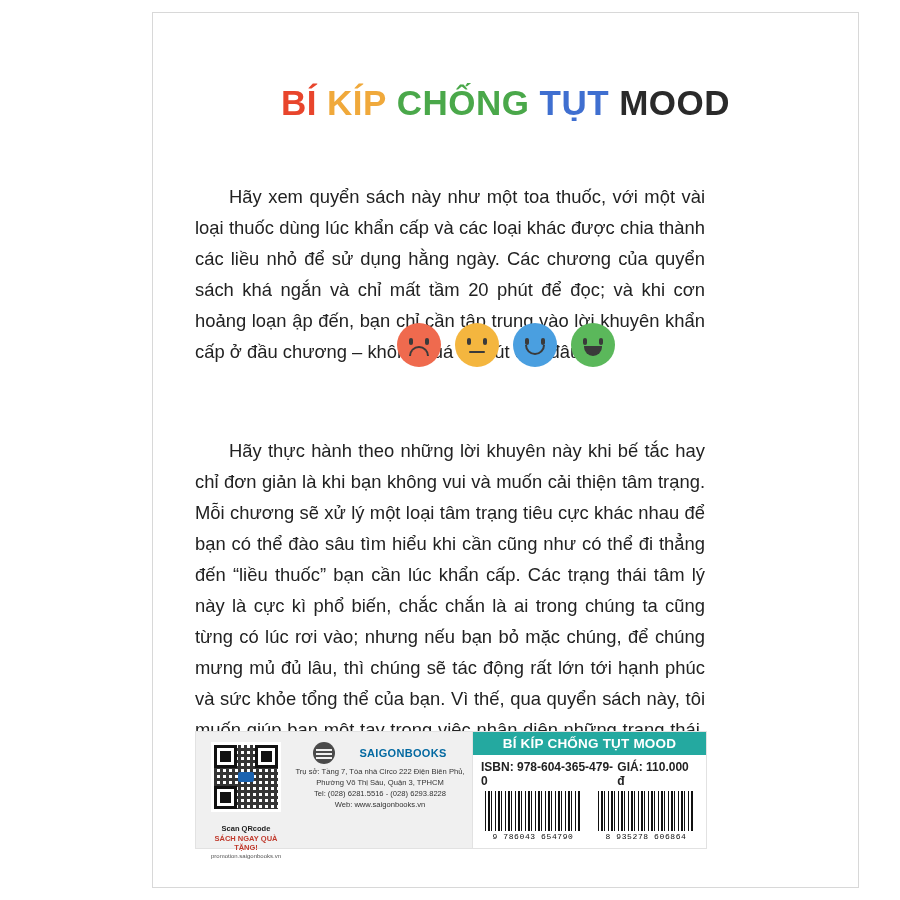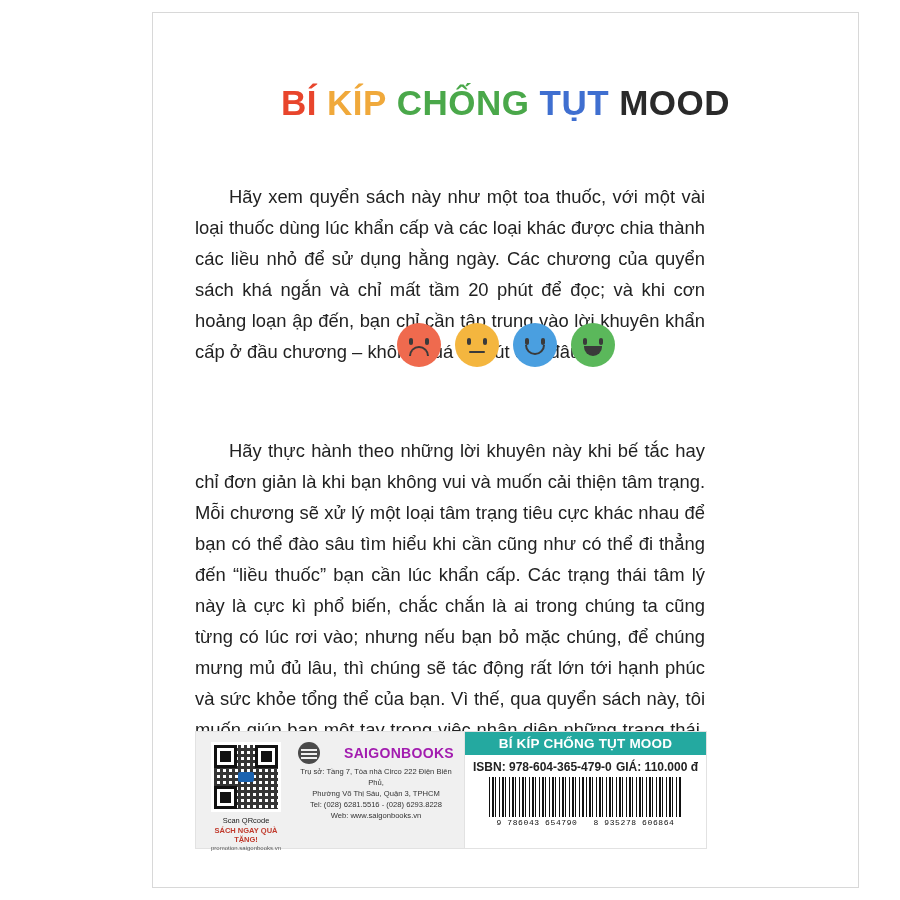--- a/index.html
+++ b/index.html
@@ -180,22 +180,22 @@
     position: absolute;
     left: 50%; top: 50%;
     transform: translate(-50%,-50%);
     width: 16px; height: 10px;
     background: #1b63b0;
     border-radius: 2px;
   }
   .qr-cap1 {
     font-size: 7.5px;
     color: #222;
-    font-weight: normal;
-    margin-top: 4px;
+    font-weight: bold;
+    margin-top: 12px;
   }
   .qr-cap2 {
     font-size: 7.5px;
     color: #c0392b;
     font-weight: bold;
     margin-top: 1px;
   }
   .qr-cap3 {
     font-size: 6px;
     color: #555;
@@ -221,23 +221,23 @@
     position: relative;
   }
   .logo-mark:before {
     content: "";
     position: absolute;
     left: 3px; right: 3px; top: 7px;
     height: 2px; background: #f0f0f0;
     box-shadow: 0 4px 0 #f0f0f0, 0 8px 0 #f0f0f0;
   }
   .logo-text {
-    font-size: 14px;
-    font-weight: bold;
-    color: #a21caf;
+    font-size: 11px;
+    font-weight: bold;
+    color: #0369a1;
     letter-spacing: 0.3px;
     margin-left: 19px;
   }
   .pub-name {
     font-size: 9.5px;
     font-weight: bold;
     color: #222;
     margin-top: 2px;
   }
   .pub-line {
@@ -266,22 +266,22 @@
   .fr-meta {
     display: flex;
     justify-content: space-between;
     font-size: 12px;
     color: #222;
     padding: 5px 8px 3px 8px;
     font-weight: bold;
   }
   .barcodes {
     display: flex;
-    gap: 1px;
-    padding: 0 24px;
+    gap: 17px;
+    padding: 0 12px;
     justify-content: flex-start;
   }
   .bc { width: 96px; }
   .bc .bars {
     height: 40px;
     width: 100%;
     background-image: repeating-linear-gradient(
       90deg,
       #111 0px, #111 1px,
       #fff 1px, #fff 3px,

